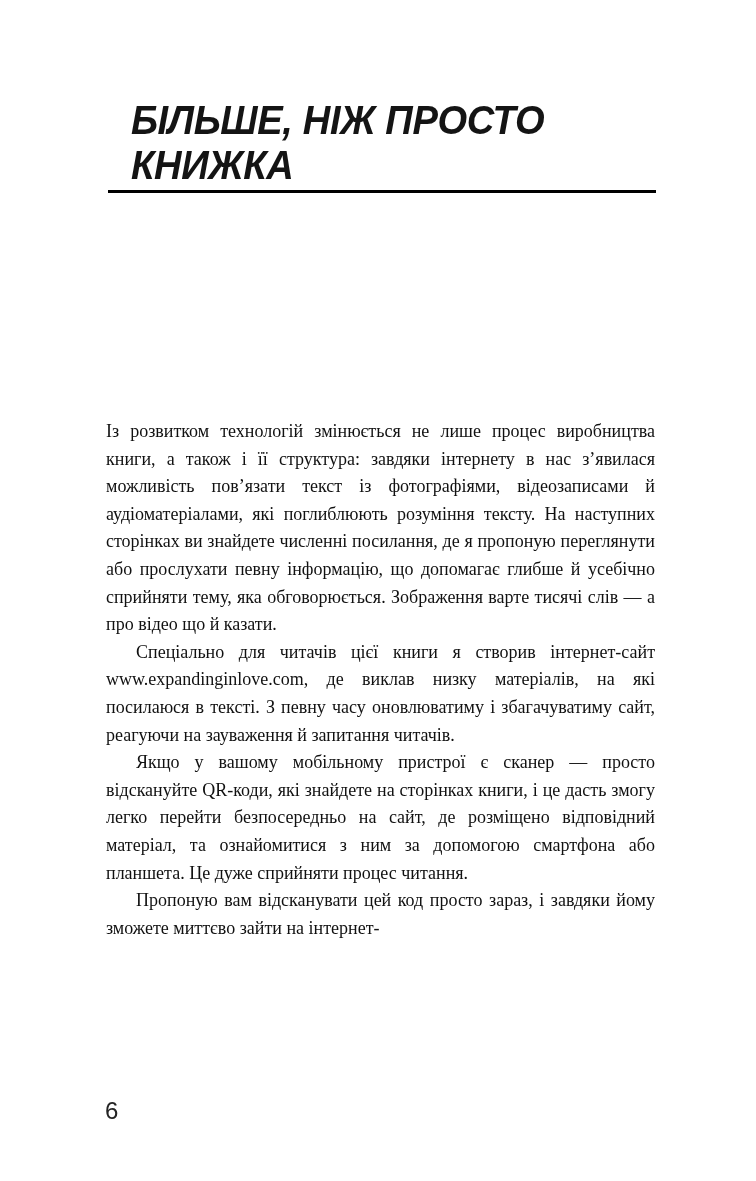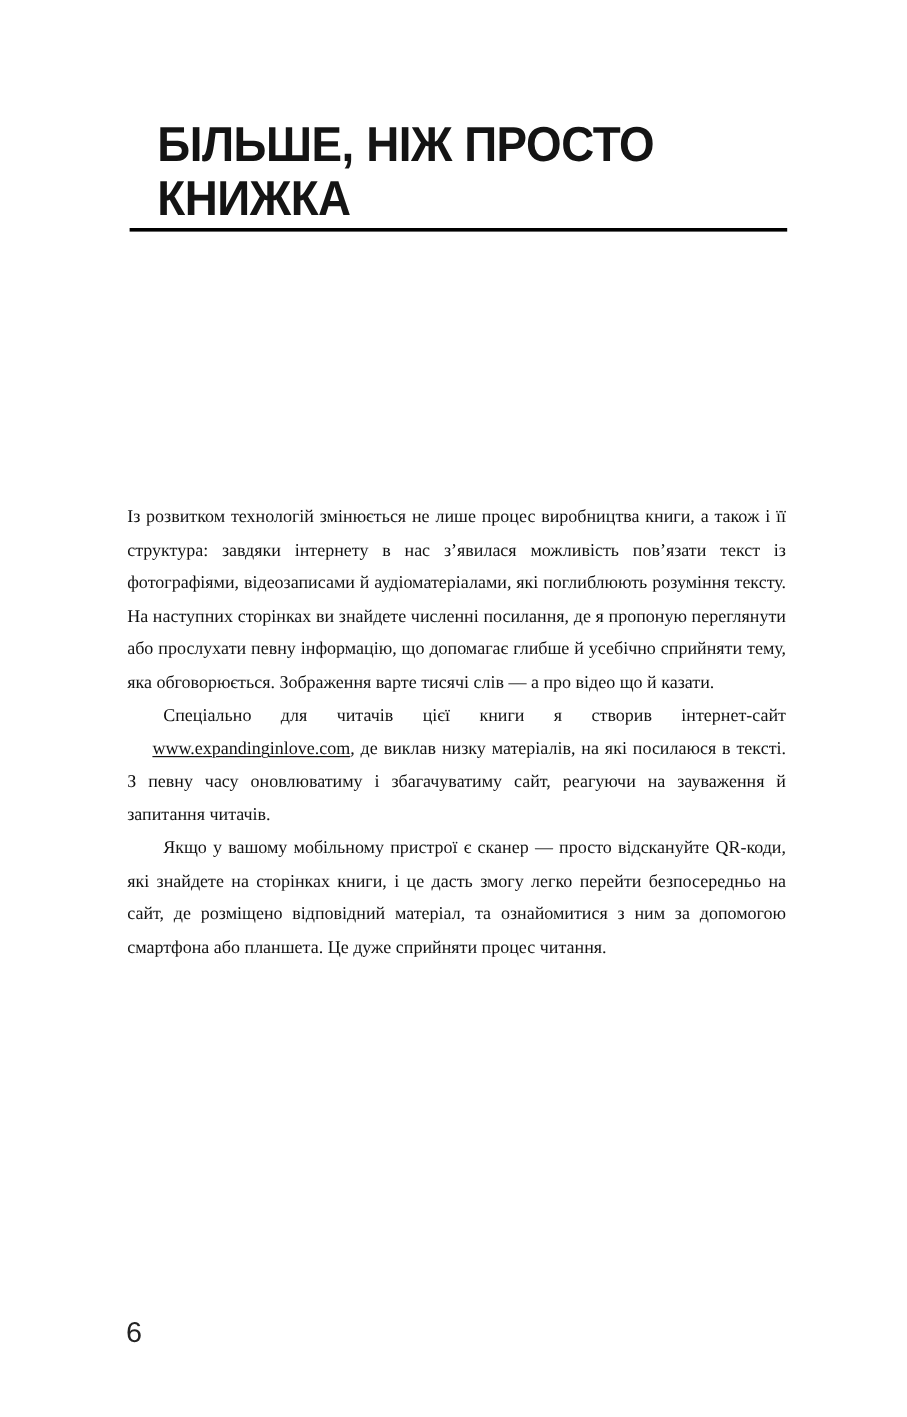--- a/index.html
+++ b/index.html
@@ -21,20 +21,21 @@
     position: absolute;
     inset: 0;
   }
 
   
   .title-block {
     position: absolute;
     left: 131px;
     top: 98px;
     width: 530px;
+    font-style: italic;
   }
   .chapter-title {
     margin: 0;
     font-family: "Liberation Sans", "DejaVu Sans", sans-serif;
     font-weight: 700;
     font-size: 41px;
     line-height: 45px;
     letter-spacing: -0.4px;
     text-transform: uppercase;
     color: #141414;
@@ -51,41 +52,39 @@
     height: 3px;
     background: #000000;
   }
 
   
   .body-text {
     position: absolute;
     left: 106px;
     top: 418px;
     width: 549px;
-    font-size: 15px;
+    font-size: 18px;
     line-height: 27.6px;
     text-align: justify;
     text-justify: inter-word;
     hyphens: manual;
     color: #111111;
   }
   .body-text p {
     margin: 0;
     text-indent: 30px;
   }
   .body-text p.no-indent {
     text-indent: 0;
   }
   .body-text a,
   .body-text .url {
     color: inherit;
-    text-decoration: underline;
     text-underline-offset: 2px;
     text-decoration-thickness: 1px;
-    margin-left: 21px;
   }
 
   
   .folio {
     position: absolute;
     left: 105px;
     top: 1097px;
     font-family: "Liberation Sans", "DejaVu Sans", sans-serif;
     font-size: 24px;
     line-height: 28px;
@@ -106,18 +105,19 @@
   <div class="title-rule"></div>
 
   <div class="body-text">
 
     <p class="no-indent">Із розвитком технологій змінюється не лише процес виробництва книги, а також і її структура: завдяки інтернету в нас з’явилася можливість пов’язати текст із фотографіями, відеозаписами й аудіоматеріалами, які поглиблюють розуміння тексту. На наступних сторінках ви знайдете численні посилання, де я пропоную переглянути або прослухати певну інформацію, що допомагає глибше й усебічно сприйняти тему, яка обговорюється. Зображення варте тисячі слів — а про відео що й казати.</p>
 
     <p><span>Спеціально для читачів цієї книги я створив інтернет-сайт </span><span class="url">www.expandinginlove.com</span><span>, де виклав низку матеріалів, на які посилаюся в тексті. З певну часу оновлюватиму і збагачуватиму сайт, реагуючи на зауваження й запитання читачів.</span></p>
 
     <p>Якщо у вашому мобільному пристрої є сканер — просто відскануйте QR-коди, які знайдете на сторінках книги, і це дасть змогу легко перейти безпосередньо на сайт, де розміщено відповідний матеріал, та ознайомитися з ним за допомогою смартфона або планшета. Це дуже сприйняти процес читання.</p>
 
+    <p>Пропоную вам відсканувати цей код просто зараз, і завдяки йому зможете миттєво зайти на інтернет-</p>
 
   </div>
 
   <div class="folio">6</div>
 
 </div>
 
 </body></html>

